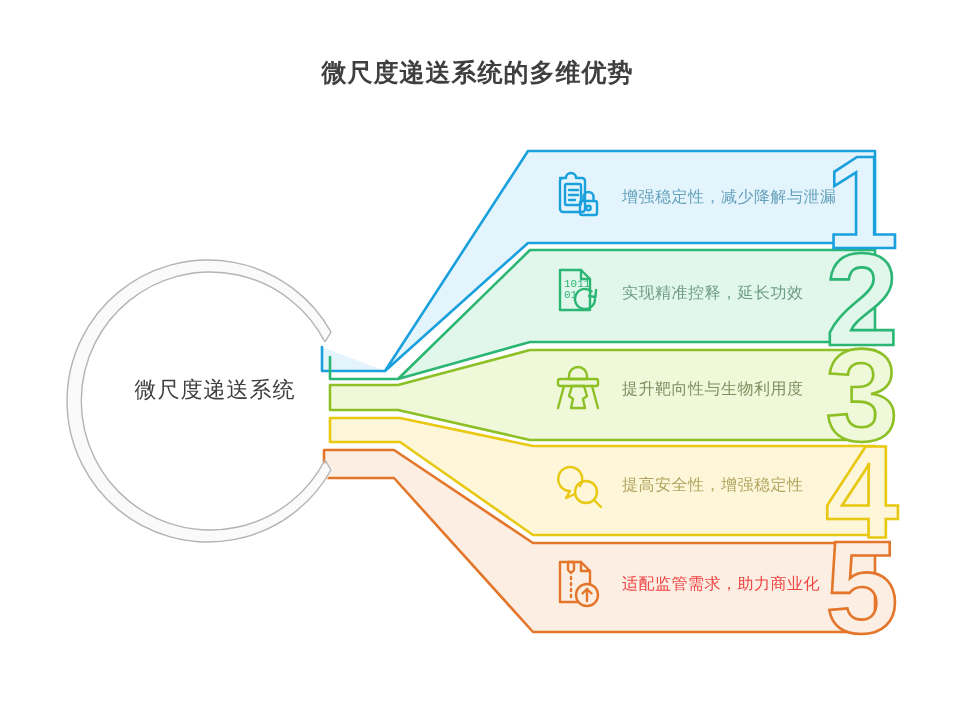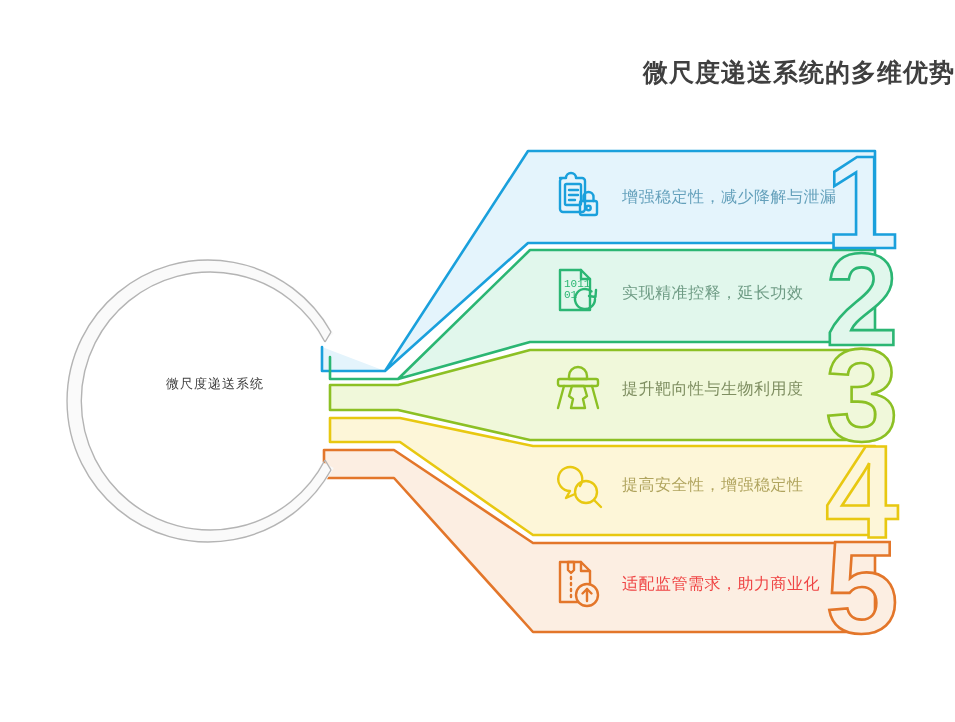--- a/index.html
+++ b/index.html
@@ -18,40 +18,40 @@
     position: relative;
     width: 955px;
     height: 722px;
     background: #ffffff;
   }
   .title {
     position: absolute;
     left: 0;
     top: 56px;
     width: 955px;
-    text-align: right;
+    text-align: center;
     font-size: 25px;
     font-weight: bold;
     color: #3f3f3f;
     letter-spacing: 1px;
   }
   svg.canvas {
     position: absolute;
     left: 0;
     top: 0;
     width: 955px;
     height: 722px;
   }
   .hub-label {
     position: absolute;
     left: 70px;
     top: 375px;
     width: 290px;
     text-align: center;
-    font-size: 13px;
+    font-size: 22px;
     color: #3f3f3f;
     letter-spacing: 1px;
   }
   .row-label {
     position: absolute;
     font-size: 16px;
     letter-spacing: 0.5px;
     white-space: nowrap;
   }
   .r1 { left: 622px; top: 187px; color: #64a0bb; }

